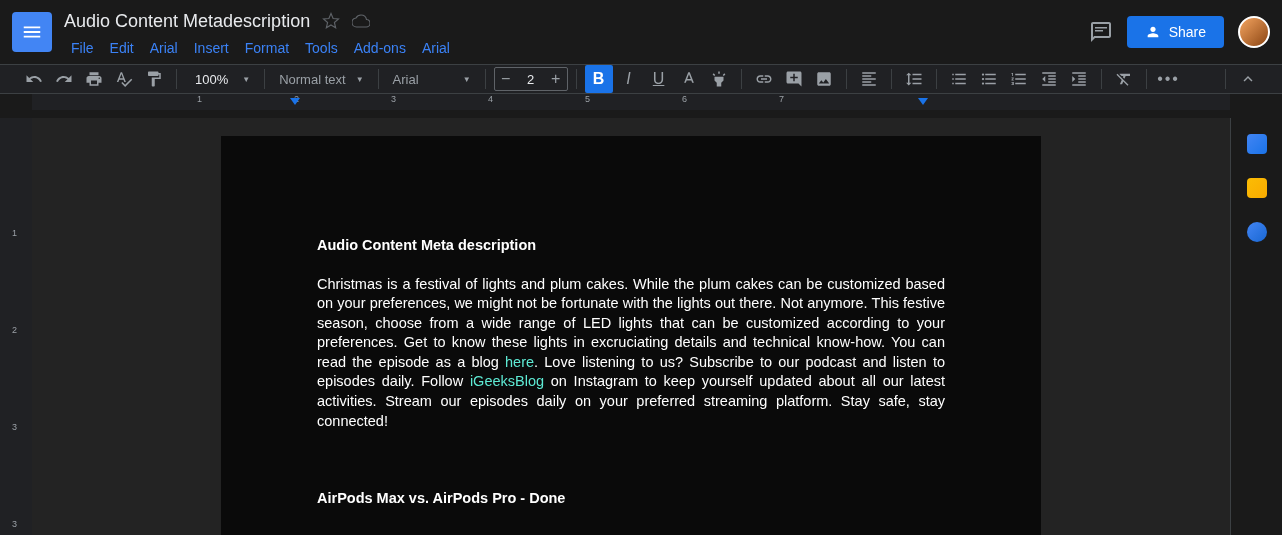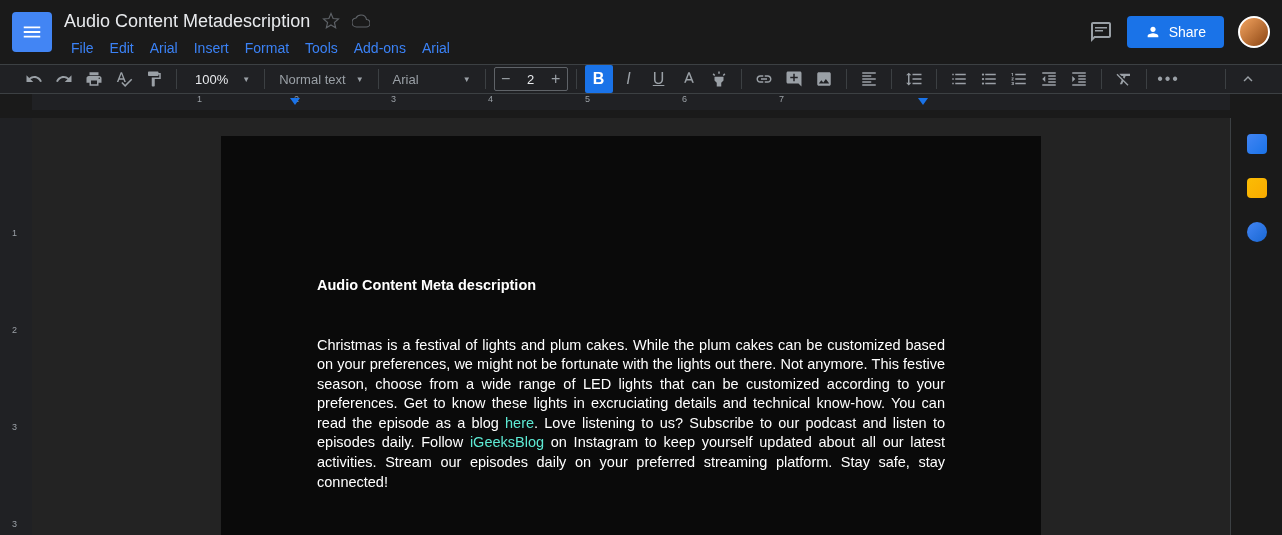--- a/index.html
+++ b/index.html
@@ -40,21 +40,21 @@
 .editor-area { display: flex; position: absolute; top: 118px; bottom: 0; left: 0; right: 0; }
 .ruler-v { width: 32px; background: #202124; position: relative; }
 .rv-num { color: #9aa0a6; font-size: 9px; position: absolute; left: 12px; }
 .doc-scroll { flex: 1; background: #232323; overflow-y: scroll; position: relative; padding: 18px 0; }
 .doc-scroll::-webkit-scrollbar { width: 12px; }
 .doc-scroll::-webkit-scrollbar-track { background: #202124; }
 .doc-scroll::-webkit-scrollbar-thumb { background: #5f6368; border-radius: 6px; }
 .page { width: 820px; margin: 0 auto; background: #0a0a0a; min-height: 800px; padding: 100px 96px 40px; }
 .page-content { color: #fff; font-family: Arial; font-size: 14.5px; line-height: 1.35; }
 .bold { font-weight: bold; }
-.para { margin-bottom: 19px; text-align: justify; margin-top: 40px; }
+.para { margin-bottom: 19px; text-align: justify; }
 .link { color: #5eead4; }
 .side-panel { width: 52px; background: #1a1a1a; border-left: 1px solid #3c4043; display: flex; flex-direction: column; align-items: center; padding-top: 16px; gap: 24px; }
 .sp-icon { width: 20px; height: 20px; border-radius: 4px; }
 .sp-cal { background: linear-gradient(135deg, #4285f4, #1a73e8); }
 .sp-keep { background: linear-gradient(135deg, #fbbc04, #f9ab00); }
 .sp-tasks { background: linear-gradient(135deg, #4285f4, #1967d2); border-radius: 50%; }
 </style>
 </head>
 <body>
 

